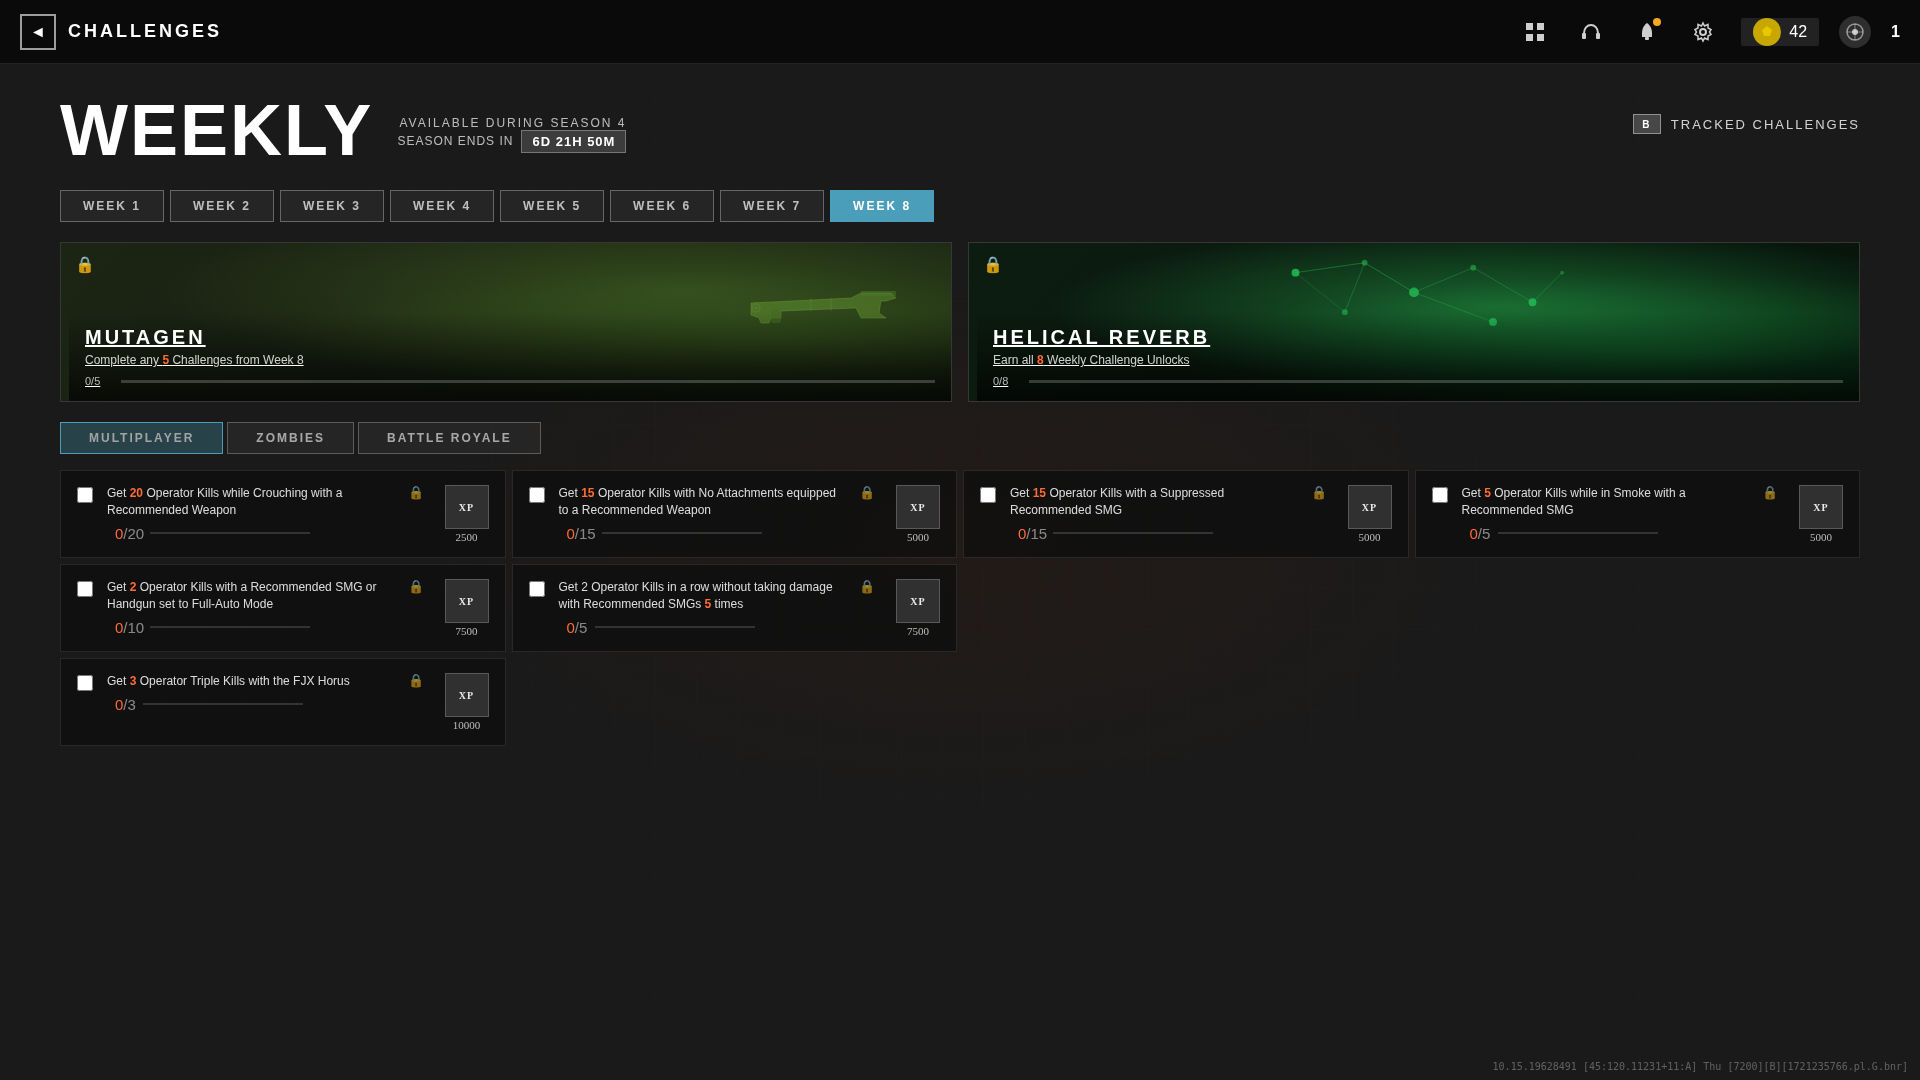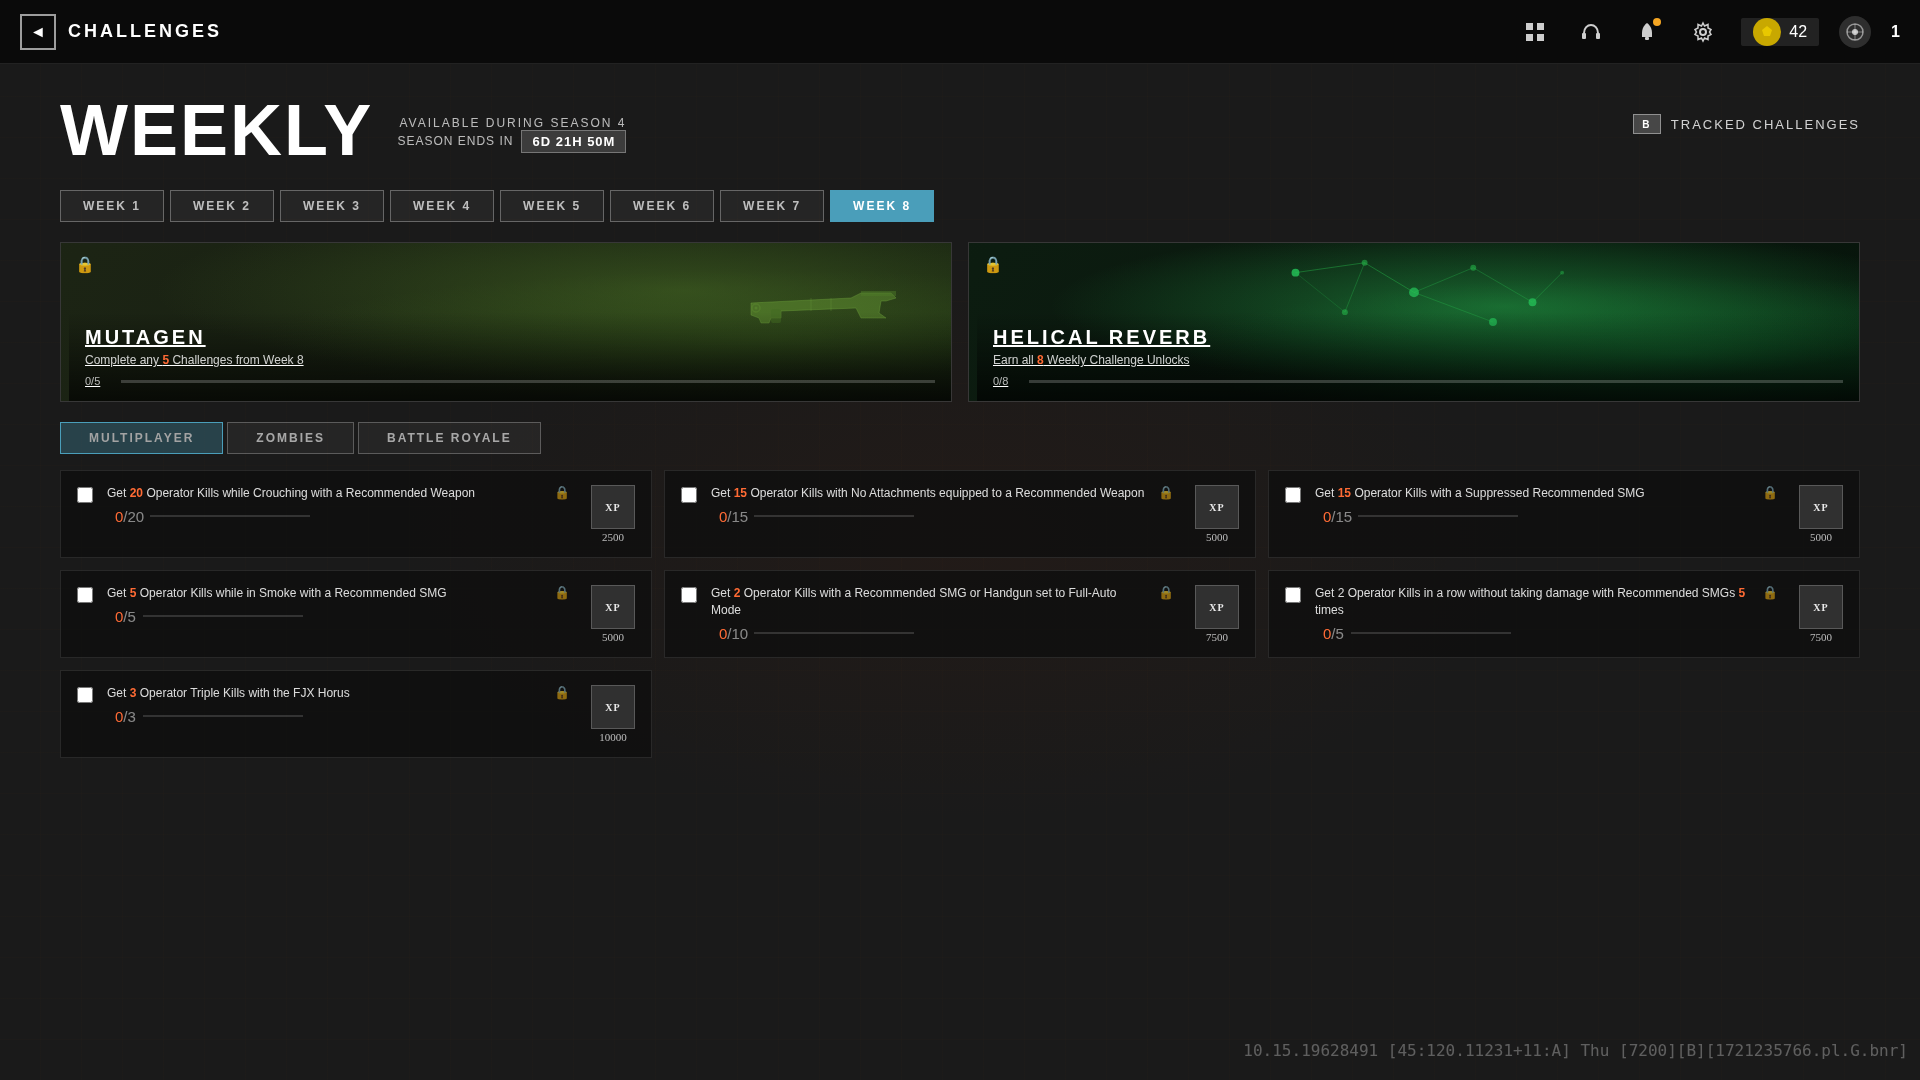--- a/index.html
+++ b/index.html
@@ -331,22 +331,22 @@
     }
     .mode-tab.active {
       background: rgba(74,158,186,0.3);
       border-color: #4a9eba;
       color: #a3a3a3;
     }
 
     
     .challenges-grid {
       display: grid;
-      grid-template-columns: 1fr 1fr 1fr;
-      gap: 12px;
+      grid-template-columns: 1fr 1fr 1fr 1fr;
+      gap: 6px;
     }
     .challenge-item {
       background: rgba(15,15,15,0.85);
       border: 1px solid rgba(255,255,255,0.1);
       padding: 14px 16px;
       display: flex;
       align-items: flex-start;
       gap: 14px;
       position: relative;
     }
@@ -420,23 +420,23 @@
     }
     .xp-amount {
       font-size: 11px;
       color: rgba(255,255,255,0.7);
       text-align: center;
     }
 
     
     .debug-info {
       position: absolute;
-      bottom: 20px;
+      bottom: 8px;
       right: 12px;
-      font-size: 16px;
+      font-size: 10px;
       color: rgba(255,255,255,0.3);
       font-family: monospace;
     }
 
     
     .gun-svg { opacity: 0.6; }
   </style>
 </head>
 <body>
 

